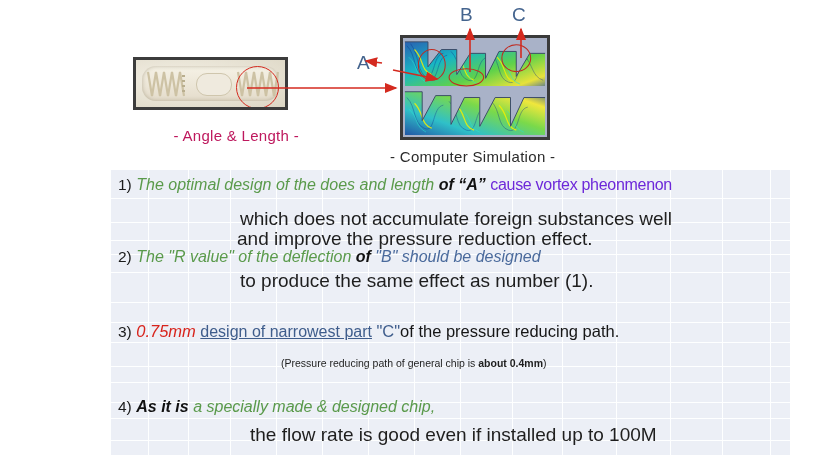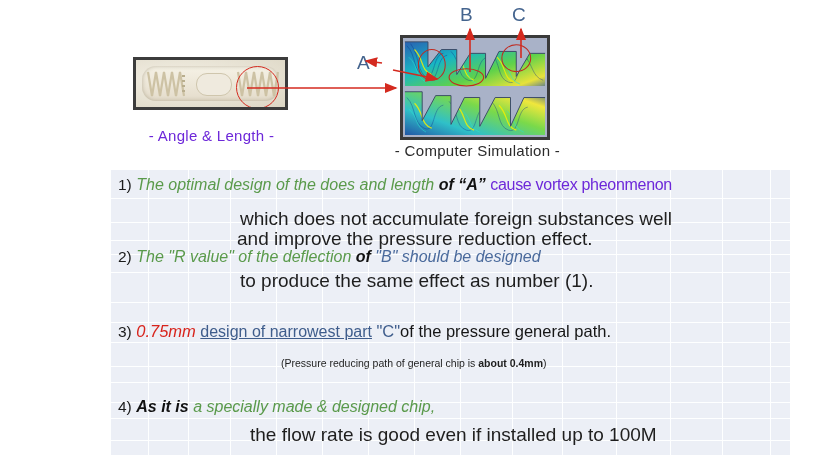--- a/index.html
+++ b/index.html
@@ -26,28 +26,28 @@
     box-shadow:inset 0 0 4px rgba(150,140,115,.6);}
   .zig{position:absolute;top:10px;height:28px;}
   .zig svg{display:block;}
   .oval{position:absolute;left:60px;top:13px;width:34px;height:21px;border-radius:11px;
     border:1.4px solid #cfc6ad;background:#efeade;}
   .dots{position:absolute;left:46px;top:15px;width:3px;height:18px;
     background:repeating-linear-gradient(180deg,#b9ae8e 0 2px,transparent 2px 5px);}
   .circle-hl{position:absolute;left:100px;top:6px;width:43px;height:43px;border-radius:50%;
     border:1.5px solid #d42a1f;box-sizing:border-box;}
 
-  .cap-left{position:absolute;left:124px;top:127px;width:175px;text-align:center;
-    font-size:15px;color:#6d28d9;letter-spacing:.3px;}
+  .cap-left{position:absolute;left:124px;top:127px;width:175px;text-align:right;
+    font-size:15px;color:#be185d;letter-spacing:.3px;}
 
   
   .sim-wrap{position:absolute;left:400px;top:35px;width:150px;height:105px;
     border:3px solid #3a3a3a;box-sizing:border-box;background:#aeb6ca;overflow:hidden;}
   .sim-inner{position:absolute;inset:0;}
-  .cap-right{position:absolute;left:390px;top:142px;width:175px;text-align:center;
+  .cap-right{position:absolute;left:390px;top:148px;width:175px;
     font-size:15px;color:#2b2b2b;letter-spacing:.3px;}
 
   .lbl{position:absolute;font-size:19px;color:#44648e;font-weight:400;}
   .lbl-a{left:357px;top:52px;}
   .lbl-b{left:460px;top:4px;}
   .lbl-c{left:512px;top:4px;}
 
   .arrowsvg{position:absolute;left:0;top:0;width:820px;height:168px;pointer-events:none;}
 
   
@@ -259,21 +259,21 @@
         <span class="grn">The "R value" of the deflection</span>
         <span class="blk-i">of</span>
         <span class="blu-i">"B" should be designed</span>
       </div>
       <div class="ln sub" style="left:130px;top:100px;">to produce the same effect as number (1).</div>
 
       <div class="ln" style="left:8px;top:152px;">
         <span class="num">3)</span>
         <span class="red-i">0.75mm</span>
         <span class="blu-u">design of narrowest part</span>
-        <span class="blu-q">"C"</span><span class="blk">of the pressure general path.</span>
+        <span class="blu-q">"C"</span><span class="blk">of the pressure reducing path.</span>
       </div>
       <div class="ln tiny" style="left:124px;top:187px;"><span>(Pressure reducing path of general chip is </span><b>about 0.4mm</b><span>)</span></div>
 
       <div class="ln" style="left:8px;top:228px;">
         <span class="num">4)</span>
         <span class="blk-i">As it is</span>
         <span class="grn">a specially made &amp; designed chip,</span>
       </div>
       <div class="ln sub" style="left:140px;top:254px;">the flow rate is good even if installed up to 100M</div>
 

